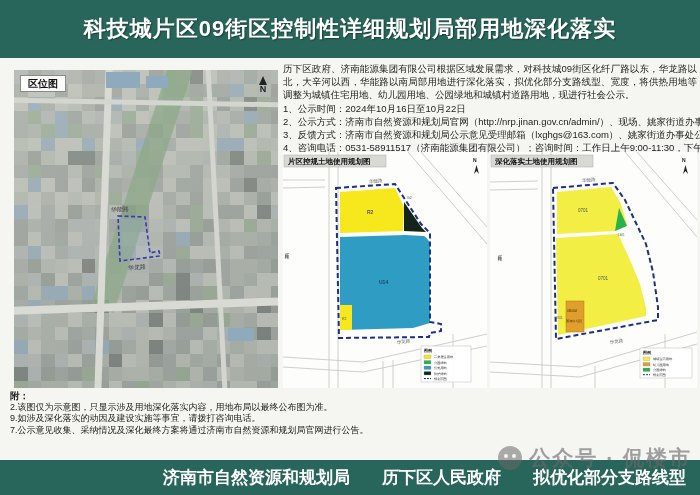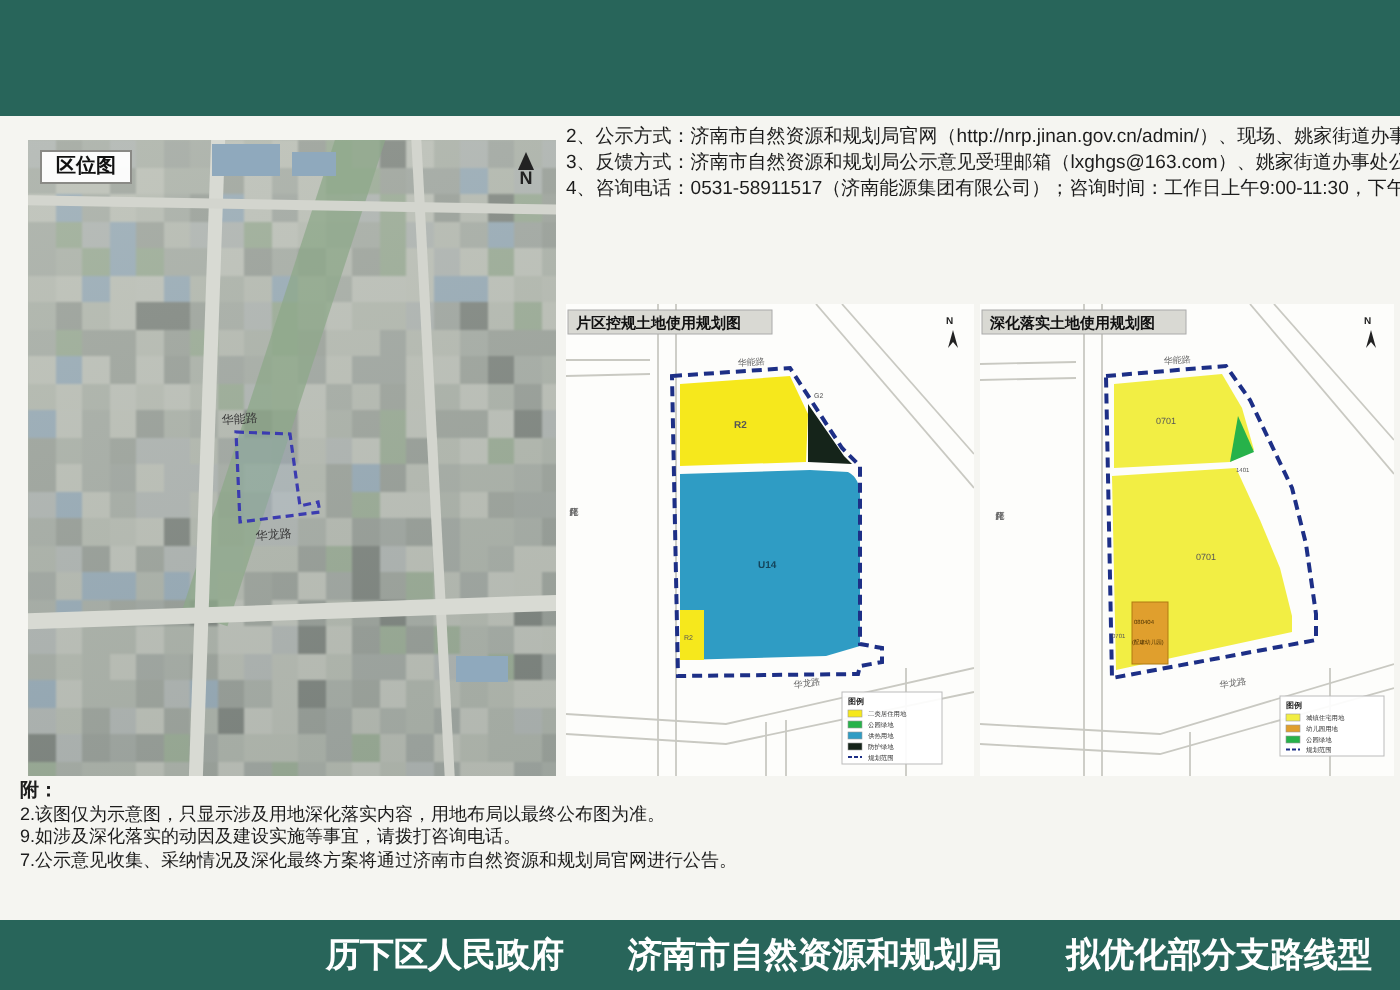--- a/index.html
+++ b/index.html
@@ -72,20 +72,21 @@
   .wm-icon::before{left:6px;} .wm-icon::after{left:14px;}
   .north-html{position:absolute;right:8px;top:6px;width:14px;text-align:center;color:#222;font-size:9px;line-height:9px;font-weight:bold;}
   .north-html .tri{width:0;height:0;border-left:4px solid transparent;border-right:4px solid transparent;border-bottom:9px solid #222;margin:0 auto;}
 </style>
 </head>
 <body>
 
 <div class="page">
 
   <header class="topbar">
+    <span class="title">科技城片区09街区控制性详细规划局部用地深化落实</span>
   </header>
 
   <section class="loc-map">
     <div class="sat-tex">
         <i style="left:0px;top:0px;width:13.5px;height:13.5px;background:#aeb3b1"></i>
         <i style="left:13.5px;top:0px;width:13.5px;height:13.5px;background:#979d95"></i>
         <i style="left:27px;top:0px;width:13.5px;height:13.5px;background:#a3a9a1"></i>
         <i style="left:40.5px;top:0px;width:13.5px;height:13.5px;background:#aeb3b1"></i>
         <i style="left:54px;top:0px;width:13.5px;height:13.5px;background:#aab0a6"></i>
         <i style="left:67.5px;top:0px;width:13.5px;height:13.5px;background:#9ba19b"></i>
@@ -579,20 +580,22 @@
       <text x="114" y="200" font-size="6" fill="#3a3a3a" transform="rotate(-5 114 200)">华龙路</text>
     </svg>
     <div class="map-tag">区位图</div>
     <div class="north-html">
       <div class="tri"></div>
       <span>N</span>
     </div>
   </section>
 
   <section class="info">
+    <p class="intro">历下区政府、济南能源集团有限公司根据区域发展需求，对科技城09街区化纤厂路以东，华龙路以北，大辛河以西，华能路以南局部用地进行深化落实，拟优化部分支路线型、宽度，将供热用地等调整为城镇住宅用地、幼儿园用地、公园绿地和城镇村道路用地，现进行社会公示。</p>
+    <p class="item">1、公示时间：2024年10月16日至10月22日</p>
     <p class="item">2、公示方式：济南市自然资源和规划局官网（http://nrp.jinan.gov.cn/admin/）、现场、姚家街道办事处。</p>
     <p class="item">3、反馈方式：济南市自然资源和规划局公示意见受理邮箱（lxghgs@163.com）、姚家街道办事处公示意见收集箱</p>
     <p class="item">4、咨询电话：0531-58911517（济南能源集团有限公司）；咨询时间：工作日上午9:00-11:30，下午13:30-17:00。</p>
   </section>
 
   <section class="plan-map left">
     <svg width="204" height="236" viewBox="0 0 204 236">
 
       <path class="roadline" d="M46,0 L46,236"></path>
       <path class="roadline" d="M55,0 L55,236"></path>
@@ -702,20 +705,24 @@
     </svg>
   </section>
 
   <section class="notes">
     <p class="nlabel">附：</p>
     <p>2.该图仅为示意图，只显示涉及用地深化落实内容，用地布局以最终公布图为准。</p>
     <p>9.如涉及深化落实的动因及建设实施等事宜，请拨打咨询电话。</p>
     <p>7.公示意见收集、采纳情况及深化最终方案将通过济南市自然资源和规划局官网进行公告。</p>
   </section>
 
+  <div class="watermark">
+    <span class="wm-icon"></span>
+    <span>公众号 · 侃楼市</span>
+  </div>
 
   <footer class="botbar">
+    <span>济南市自然资源和规划局</span>
     <span>历下区人民政府</span>
-    <span>济南市自然资源和规划局</span>
     <span>拟优化部分支路线型</span>
   </footer>
 
 </div>
 
 </body></html>

